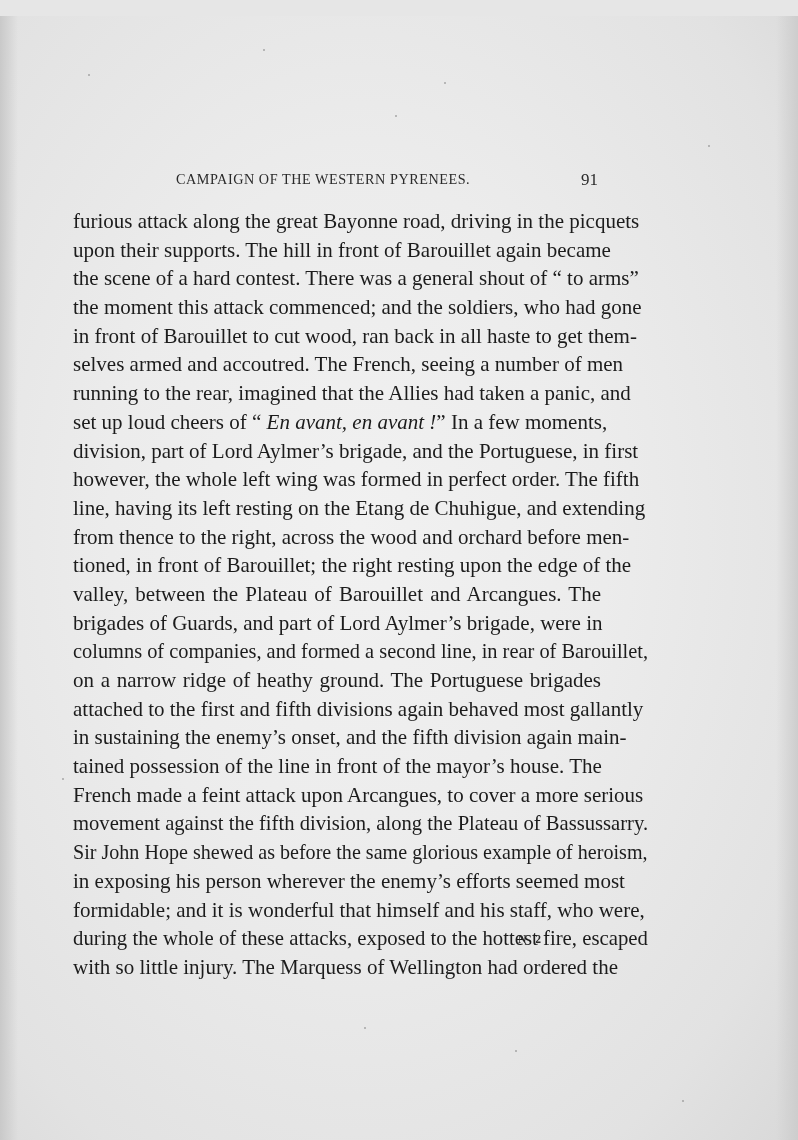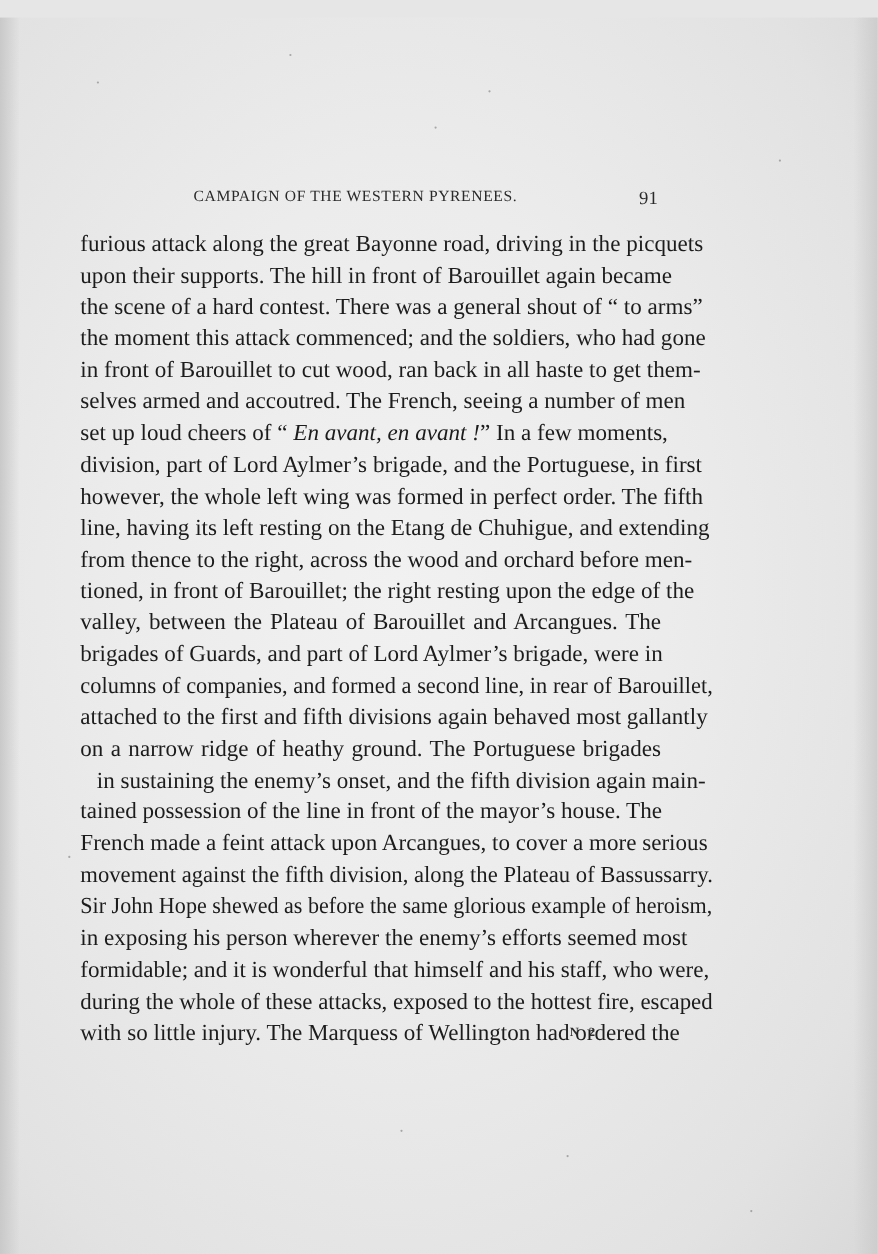--- a/index.html
+++ b/index.html
@@ -119,32 +119,33 @@
     <span class="page-number">91</span>
   </div>
 
   <div class="body-text">
     <span class="line" style="display: block; width: 528px;">furious attack along the great Bayonne road, driving in the picquets</span>
     <span class="line" style="display: block; width: 528px;">upon their supports. The hill in front of Barouillet again became</span>
     <span class="line" style="display: block; width: 528px;">the scene of a hard contest. There was a general shout of “ to arms”</span>
     <span class="line" style="display: block; width: 528px;">the moment this attack commenced; and the soldiers, who had gone</span>
     <span class="line" style="display: block; width: 528px;">in front of Barouillet to cut wood, ran back in all haste to get them-</span>
     <span class="line" style="display: block; width: 528px;">selves armed and accoutred. The French, seeing a number of men</span>
+    <span class="line" style="display: block; width: 528px;">running to the rear, imagined that the Allies had taken a panic, and</span>
     <span class="line" style="display: block; width: 528px;"><span>set up loud cheers of “</span> <span class="it">En avant, en avant !</span><span>” In a few moments,</span></span>
     <span class="line" style="display: block; width: 528px;">division, part of Lord Aylmer’s brigade, and the Portuguese, in first</span>
     <span class="line" style="display: block; width: 528px;">however, the whole left wing was formed in perfect order. The fifth</span>
     <span class="line" style="display: block; width: 528px;">line, having its left resting on the Etang de Chuhigue, and extending</span>
     <span class="line" style="display: block; width: 528px;">from thence to the right, across the wood and orchard before men-</span>
     <span class="line" style="display: block; width: 528px;">tioned, in front of Barouillet; the right resting upon the edge of the</span>
     <span class="line" style="display: block; width: 528px;">valley, between the Plateau of Barouillet and Arcangues. The</span>
     <span class="line" style="display: block; width: 528px;">brigades of Guards, and part of Lord Aylmer’s brigade, were in</span>
     <span class="line" style="display: block; width: 544px; transform: scaleX(0.9706); transform-origin: left center;">columns of companies, and formed a second line, in rear of Barouillet,</span>
+    <span class="line" style="display: block; width: 528px;">on a narrow ridge of heathy ground. The Portuguese brigades</span>
     <span class="line" style="display: block; width: 528px;">attached to the first and fifth divisions again behaved most gallantly</span>
-    <span class="line" style="display: block; width: 528px;">on a narrow ridge of heathy ground. The Portuguese brigades</span>
-    <span class="line" style="display: block; width: 528px; margin-left: 15px;">in sustaining the enemy’s onset, and the fifth division again main-</span>
+    <span class="line" style="display: block; width: 528px;">in sustaining the enemy’s onset, and the fifth division again main-</span>
     <span class="line" style="display: block; width: 528px;">tained possession of the line in front of the mayor’s house. The</span>
     <span class="line" style="display: block; width: 528px;">French made a feint attack upon Arcangues, to cover a more serious</span>
     <span class="line" style="display: block; width: 538px; transform: scaleX(0.9814); transform-origin: left center;">movement against the fifth division, along the Plateau of Bassussarry.</span>
     <span class="line" style="display: block; width: 552px; transform: scaleX(0.9565); transform-origin: left center;">Sir John Hope shewed as before the same glorious example of heroism,</span>
     <span class="line" style="display: block; width: 528px;">in exposing his person wherever the enemy’s efforts seemed most</span>
     <span class="line" style="display: block; width: 528px;">formidable; and it is wonderful that himself and his staff, who were,</span>
     <span class="line" style="display: block; width: 534px; transform: scaleX(0.9888); transform-origin: left center;">during the whole of these attacks, exposed to the hottest fire, escaped</span>
     <span class="line last" style="display: block; width: 528px;">with so little injury. The Marquess of Wellington had ordered the</span>
   </div>
 

